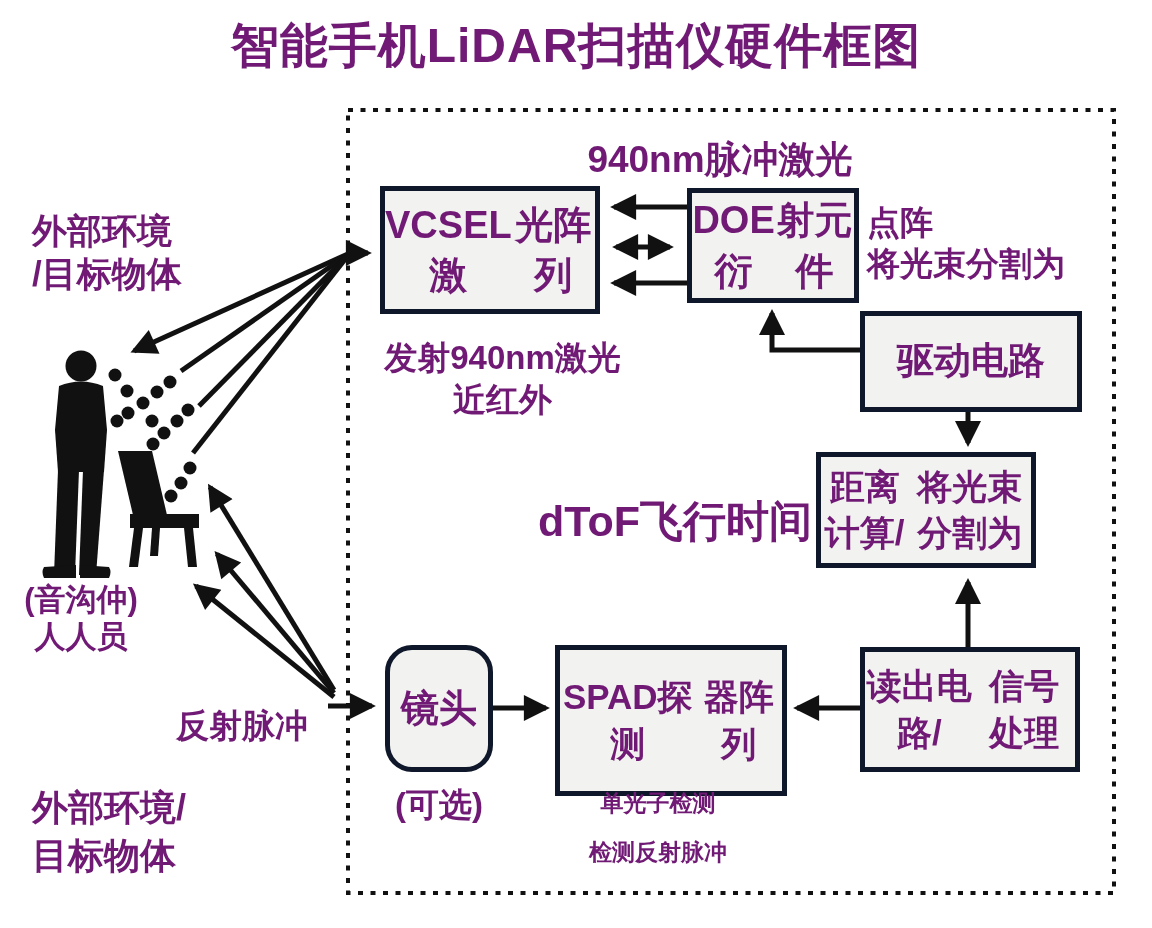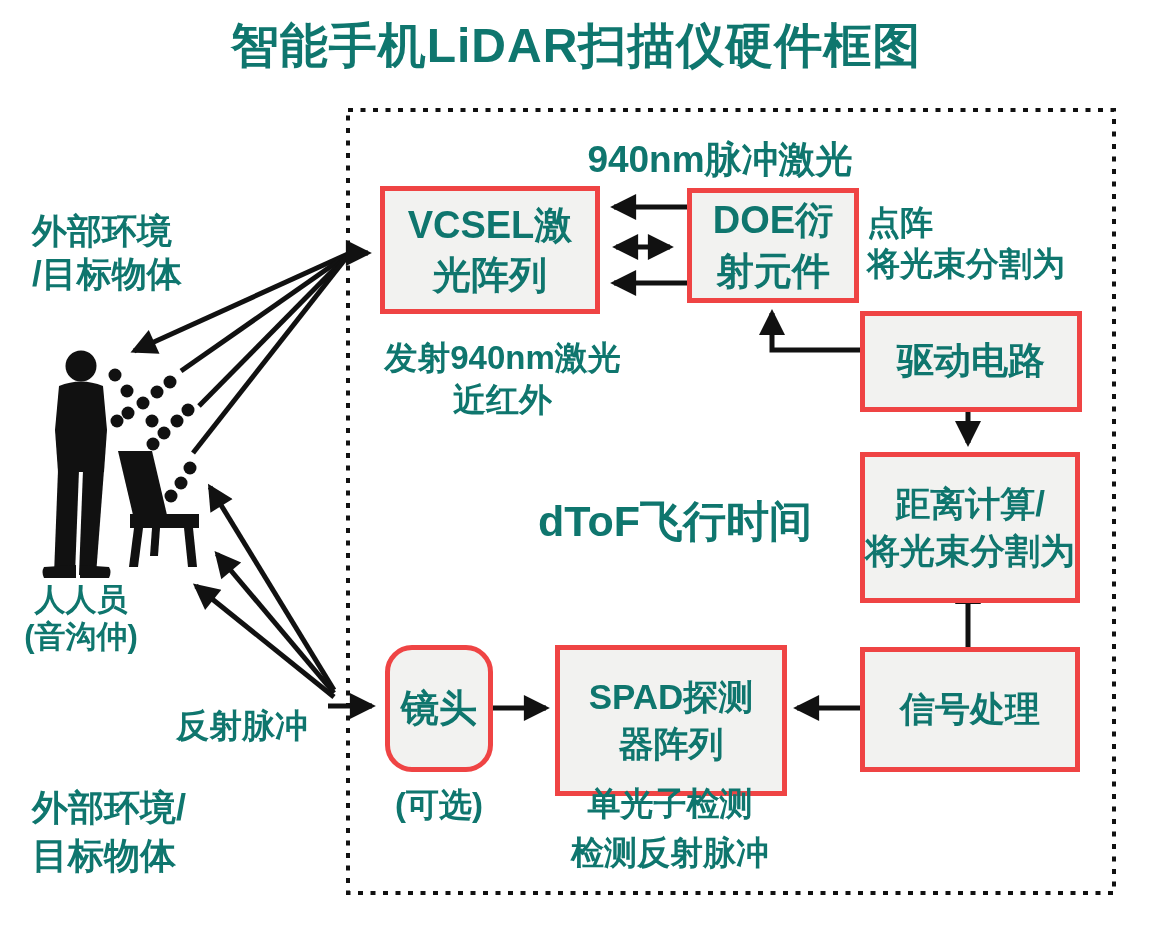--- a/index.html
+++ b/index.html
@@ -1,29 +1,29 @@
 <!DOCTYPE html>
 <html><head>
 <meta charset="utf-8">
 <style>
   html,body{margin:0;padding:0;background:#ffffff;}
   .page{
     position:relative;width:1152px;height:928px;background:#ffffff;
     font-family:"Liberation Sans","DejaVu Sans",sans-serif;
-    color:#0f766e;overflow:hidden;
+    color:#701a75;overflow:hidden;
   }
   .title{
     position:absolute;left:0;top:14px;width:1152px;text-align:center;
     font-size:48px;font-weight:700;letter-spacing:1px;margin:0;
   }
   .layer{position:absolute;left:0;top:0;z-index:1;}
   .box{
     position:absolute;box-sizing:border-box;z-index:2;
-    background:#f2f2f0;border:5px solid #ef4444;
-    display:flex;flex-direction:column;align-items:center;justify-content:center;
+    background:#f2f2f0;border:5px solid #0f172a;
+    display:flex;align-items:center;justify-content:center;
     font-weight:700;text-align:center;line-height:1.32;
   }
   .lbl{position:absolute;z-index:3;font-weight:700;white-space:nowrap;}
   .center{text-align:center;}
 </style>
 </head>
 <body>
 
 <div class="page">
 
@@ -114,26 +114,27 @@
 
   <div class="box" style="left:687px;top:188px;width:172px;height:115px;font-size:38px;">
     <div>DOE衍</div>
     <div>射元件</div>
   </div>
 
   <div class="box" style="left:860px;top:311px;width:222px;height:101px;font-size:37px;">
     <div>驱动电路</div>
   </div>
 
-  <div class="box" style="left:860px;top:452px;width:220px;height:151px;font-size:35px;">
+  <div class="box" style="left:816px;top:452px;width:220px;height:116px;font-size:35px;">
     <div>距离计算/</div>
     <div>将光束分割为</div>
   </div>
 
   <div class="box" style="left:860px;top:647px;width:220px;height:125px;font-size:35px;">
+    <div>读出电路/</div>
     <div>信号处理</div>
   </div>
 
   <div class="box" style="left:555px;top:645px;width:232px;height:151px;font-size:35px;">
     <div>SPAD探测</div>
     <div>器阵列</div>
   </div>
 
   <div class="box" style="left:385px;top:645px;width:108px;height:127px;font-size:38px;border-radius:27px;">
     <div>镜头</div>
@@ -152,31 +153,31 @@
   </div>
 
   <div class="lbl center" style="left:515px;top:477px;width:320px;font-size:43px;margin-top:16px;">dToF飞行时间</div>
 
   <div class="lbl" style="left:32px;top:209px;font-size:35px;line-height:43px;">
     <div>外部环境</div>
     <div>/目标物体</div>
   </div>
 
   <div class="lbl center" style="left:22px;top:581px;width:118px;font-size:31px;line-height:37px;">
+    <div>(音沟仲)</div>
     <div>人人员</div>
-    <div>(音沟仲)</div>
   </div>
 
   <div class="lbl" style="left:176px;top:704px;font-size:33px;">反射脉冲</div>
 
   <div class="lbl" style="left:32px;top:784px;font-size:36px;line-height:48px;">
     <div>外部环境/</div>
     <div>目标物体</div>
   </div>
 
   <div class="lbl center" style="left:385px;top:783px;width:108px;font-size:33px;">(可选)</div>
 
-  <div class="lbl center" style="left:540px;top:779px;width:260px;font-size:33px;line-height:49px;">
+  <div class="lbl center" style="left:528px;top:779px;width:260px;font-size:23px;line-height:49px;">
     <div>单光子检测</div>
     <div>检测反射脉冲</div>
   </div>
 
 </div>
 
 </body></html>

